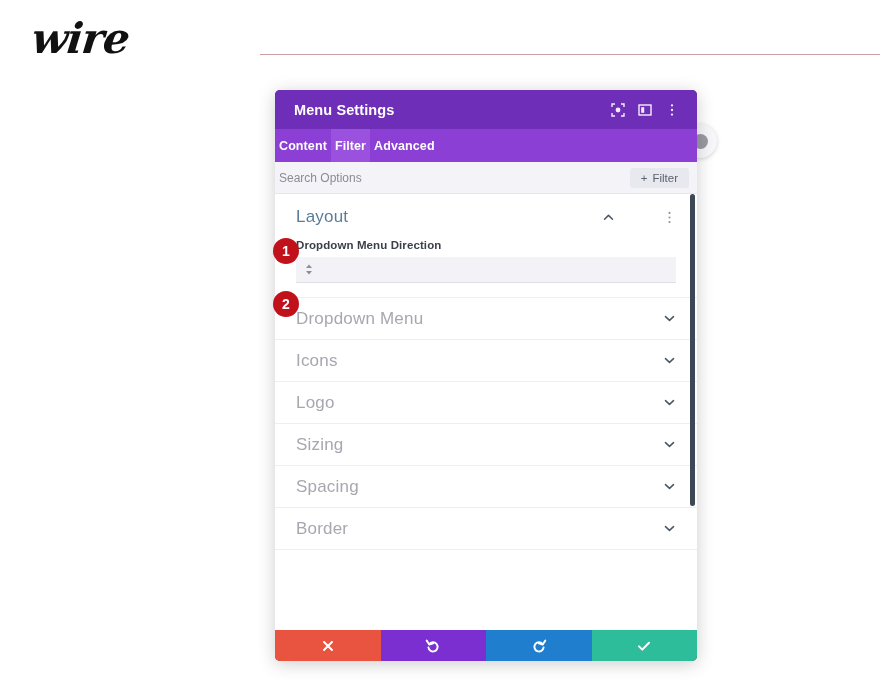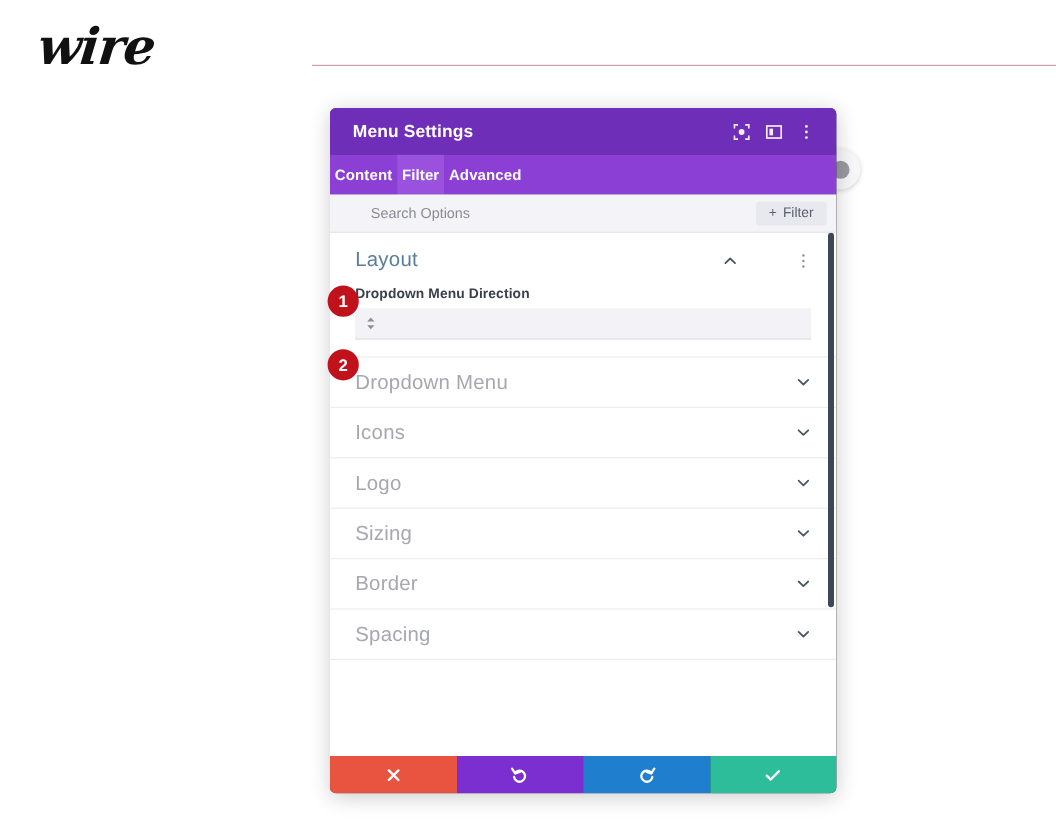--- a/index.html
+++ b/index.html
@@ -138,21 +138,21 @@
   .tab.active {
     background: #9a52de;
   }
 
   #search-row {
     height: 31px;
     background: #f4f4f8;
     border-bottom: 1px solid #e6e6ee;
     display: flex;
     align-items: center;
-    padding-left: 32px;
+    padding-left: 2px;
     flex: none;
     position: relative;
   }
   #search-input {
     flex: 1;
     border: none;
     background: transparent;
     outline: none;
     font-family: "Liberation Sans", sans-serif;
     font-size: 12px;
@@ -409,30 +409,30 @@
     <div class="collapsed-row">
       <span class="collapsed-label">Sizing</span>
       <span style="display:flex;">
         <svg width="13" height="13" viewBox="0 0 13 13">
           <path d="M2.5,4.6 L6.5,8.4 L10.5,4.6" fill="none" stroke="#4a5663" stroke-width="1.5" stroke-linecap="round" stroke-linejoin="round"></path>
         </svg>
       </span>
     </div>
 
     <div class="collapsed-row">
+      <span class="collapsed-label">Spacing</span>
+      <span style="display:flex;">
+        <svg width="13" height="13" viewBox="0 0 13 13">
+          <path d="M2.5,4.6 L6.5,8.4 L10.5,4.6" fill="none" stroke="#4a5663" stroke-width="1.5" stroke-linecap="round" stroke-linejoin="round"></path>
+        </svg>
+      </span>
+    </div>
+
+    <div class="collapsed-row">
       <span class="collapsed-label">Border</span>
-      <span style="display:flex;">
-        <svg width="13" height="13" viewBox="0 0 13 13">
-          <path d="M2.5,4.6 L6.5,8.4 L10.5,4.6" fill="none" stroke="#4a5663" stroke-width="1.5" stroke-linecap="round" stroke-linejoin="round"></path>
-        </svg>
-      </span>
-    </div>
-
-    <div class="collapsed-row">
-      <span class="collapsed-label">Spacing</span>
       <span style="display:flex;">
         <svg width="13" height="13" viewBox="0 0 13 13">
           <path d="M2.5,4.6 L6.5,8.4 L10.5,4.6" fill="none" stroke="#4a5663" stroke-width="1.5" stroke-linecap="round" stroke-linejoin="round"></path>
         </svg>
       </span>
     </div>
 
   </div>
 
   <div id="modal-footer">

